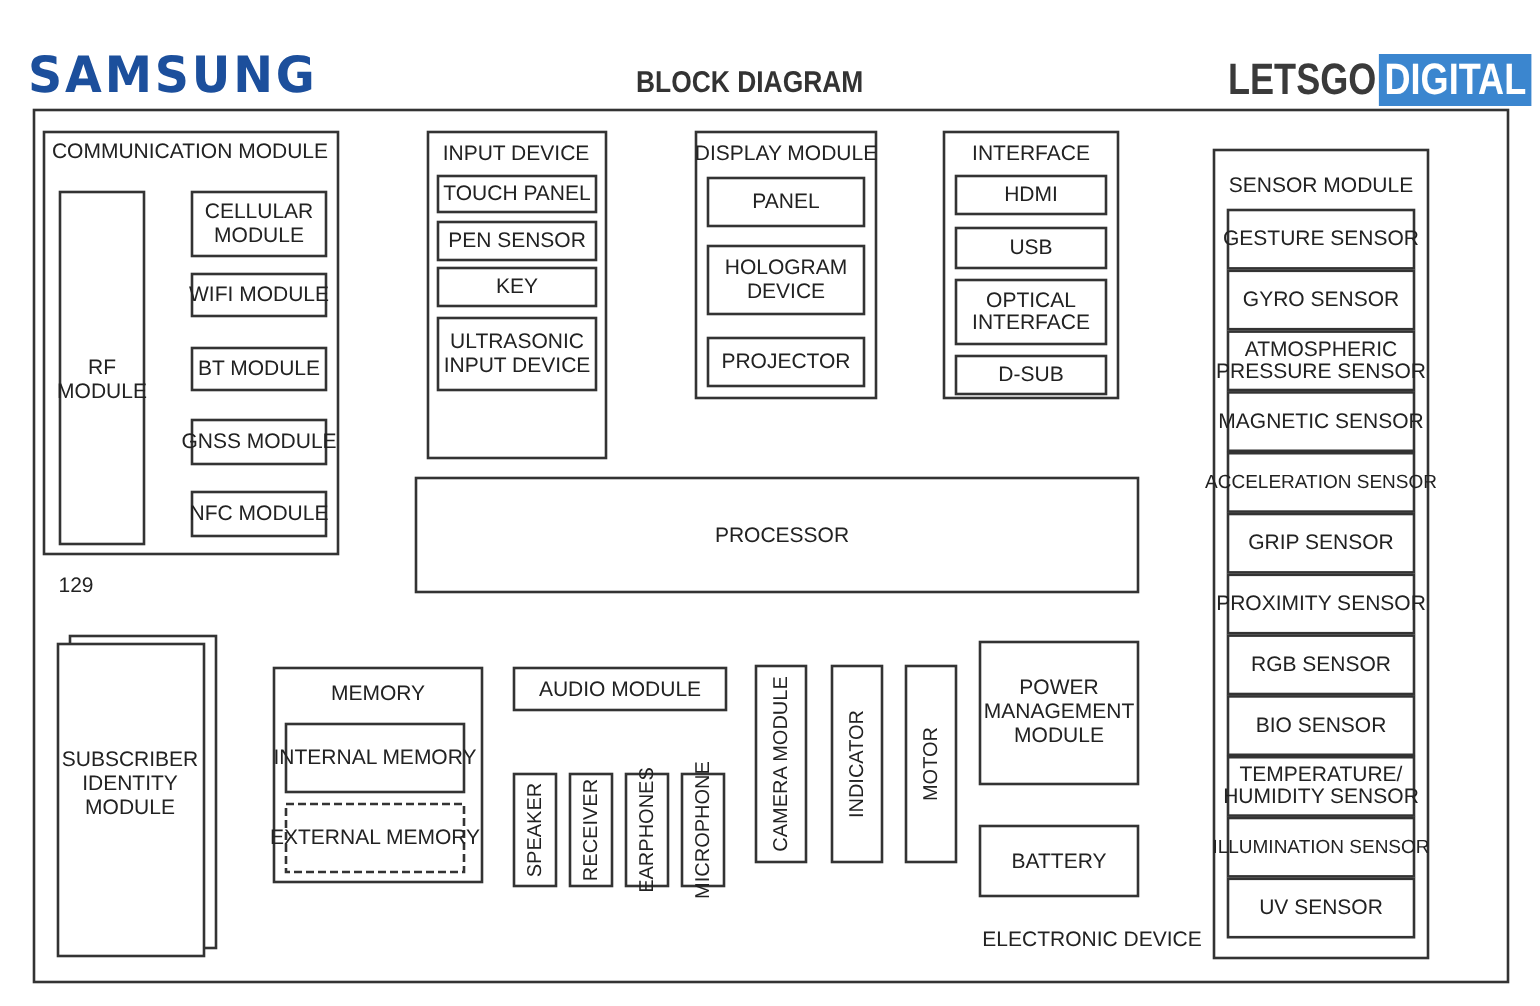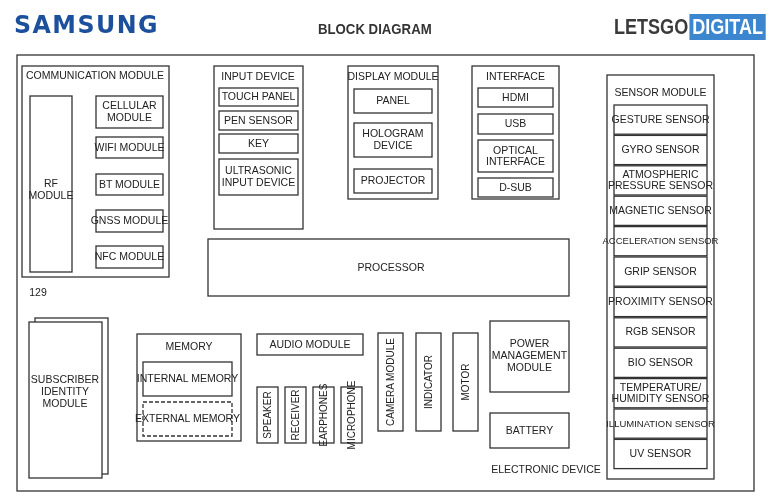--- a/index.html
+++ b/index.html
@@ -1,17 +1,17 @@
 <!DOCTYPE html>
 <html><head>
 <meta charset="utf-8">
 <style>
   html,body{margin:0;padding:0;background:#fff;}
   body{width:770px;height:503px;position:relative;overflow:hidden;font-family:"Liberation Sans",sans-serif;}
-  .header{position:absolute;left:0;top:4px;width:714px;height:45px;}
+  .header{position:absolute;left:0;top:17px;width:714px;height:45px;}
   .samsung{position:absolute;left:14px;top:6px;font-family:"DejaVu Sans",sans-serif;font-weight:bold;font-size:25px;letter-spacing:1.5px;color:#1c4f9c;transform:scaleX(0.95);transform-origin:left;}
   .title{position:absolute;left:318px;top:16px;font-family:"Liberation Sans",sans-serif;font-weight:bold;font-size:15px;color:#333;transform:scaleX(0.88);transform-origin:left;}
   .brand{position:absolute;left:614px;top:10px;height:26px;display:flex;align-items:center;font-family:"Liberation Sans",sans-serif;font-weight:bold;font-size:22px;transform:scaleX(0.82);transform-origin:left;}
   .brand .a{color:#3a3a3a;}
   .brand .b{color:#fff;background:#3b86cf;padding:0 3px;margin-left:2px;}
   svg{position:absolute;left:0;top:0;}
   svg text{font-family:"Liberation Sans",sans-serif;font-size:10.5px;fill:#222;text-anchor:middle;dominant-baseline:middle;}
   .box{fill:#fff;stroke:#333;stroke-width:1.3;}
   .line{stroke:#333;stroke-width:1;fill:none;}
 </style>

